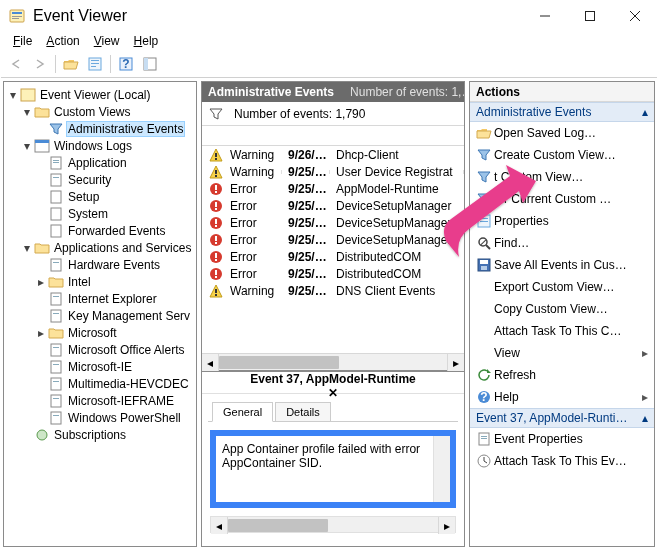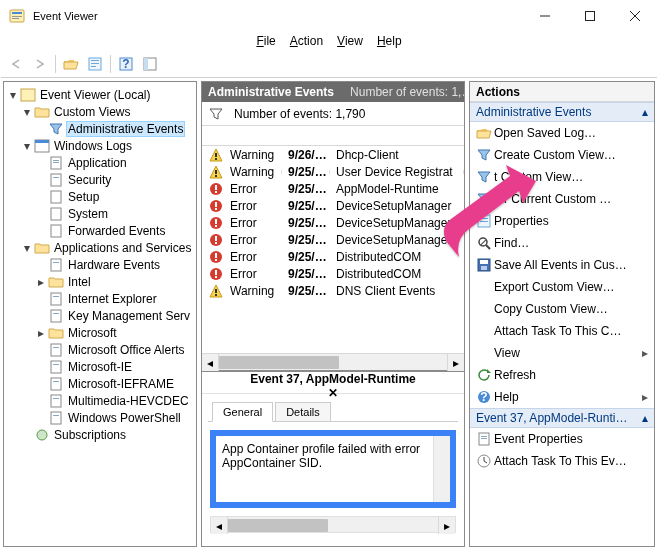--- a/index.html
+++ b/index.html
@@ -3,26 +3,26 @@
 <meta charset="utf-8">
 <style>
   * { box-sizing: border-box; font-family: "Segoe UI", Tahoma, sans-serif; font-size: 12px; }
   html, body { margin: 0; padding: 0; }
   body { background: #fff; }
   .window { width: 658px; height: 550px; display: flex; flex-direction: column; border: 1px solid #fff; }
 
   
   .titlebar { height: 30px; display: flex; align-items: center; justify-content: space-between; background: #fff; }
   .titlebar .left { display: flex; align-items: center; gap: 6px; padding-left: 8px; }
-  .titlebar .title { font-size: 11px; }
+  .titlebar .title { font-size: 16px; }
   .titlebar .controls { display: flex; }
   .titlebar .controls div { width: 45px; height: 30px; display: flex; align-items: center; justify-content: center; color: #222; }
 
   
-  .menubar { height: 19px; display: flex; align-items: center; padding: 0 6px; gap: 2px; background: #fff; justify-content: center; }
+  .menubar { height: 19px; display: flex; align-items: center; padding: 0 6px; gap: 2px; background: #fff; }
   .menubar .item { padding: 2px 6px; }
   .menubar .item .ul { text-decoration: underline; }
 
   
   .toolbar { height: 28px; display: flex; align-items: center; padding: 2px 4px; gap: 2px; background: #fff; border-bottom: 1px solid #d0d0d0; }
   .toolbar .btn { width: 22px; height: 22px; display: flex; align-items: center; justify-content: center; border: 1px solid transparent; border-radius: 2px; }
   .toolbar .sep { width: 1px; height: 18px; background: #d0d0d0; margin: 0 2px; }
 
   
   .main { flex: 1 1 auto; display: flex; border-top: 1px solid #fff; overflow: hidden; }
@@ -343,31 +343,31 @@
               <span class="label">Microsoft-IE</span>
             </div>
             <div class="tree-row" style="padding-left: 28px;">
               <span class="exp"></span>
               <span class="ico">
                 <svg width="14" height="14">
                   <rect x="2" y="1" width="10" height="12" fill="#fff" stroke="#888"></rect>
                   <rect x="4" y="4" width="6" height="1" fill="#8ab"></rect>
                 </svg>
               </span>
+              <span class="label">Multimedia-HEVCDEC</span>
+            </div>
+            <div class="tree-row" style="padding-left: 28px;">
+              <span class="exp"></span>
+              <span class="ico">
+                <svg width="14" height="14">
+                  <rect x="2" y="1" width="10" height="12" fill="#fff" stroke="#888"></rect>
+                  <rect x="4" y="4" width="6" height="1" fill="#8ab"></rect>
+                </svg>
+              </span>
               <span class="label">Microsoft-IEFRAME</span>
-            </div>
-            <div class="tree-row" style="padding-left: 28px;">
-              <span class="exp"></span>
-              <span class="ico">
-                <svg width="14" height="14">
-                  <rect x="2" y="1" width="10" height="12" fill="#fff" stroke="#888"></rect>
-                  <rect x="4" y="4" width="6" height="1" fill="#8ab"></rect>
-                </svg>
-              </span>
-              <span class="label">Multimedia-HEVCDEC</span>
             </div>
             <div class="tree-row" style="padding-left: 28px;">
               <span class="exp"></span>
               <span class="ico">
                 <svg width="14" height="14">
                   <rect x="2" y="1" width="10" height="12" fill="#fff" stroke="#888"></rect>
                   <rect x="4" y="4" width="6" height="1" fill="#8ab"></rect>
                 </svg>
               </span>
               <span class="label">Windows PowerShell</span>

